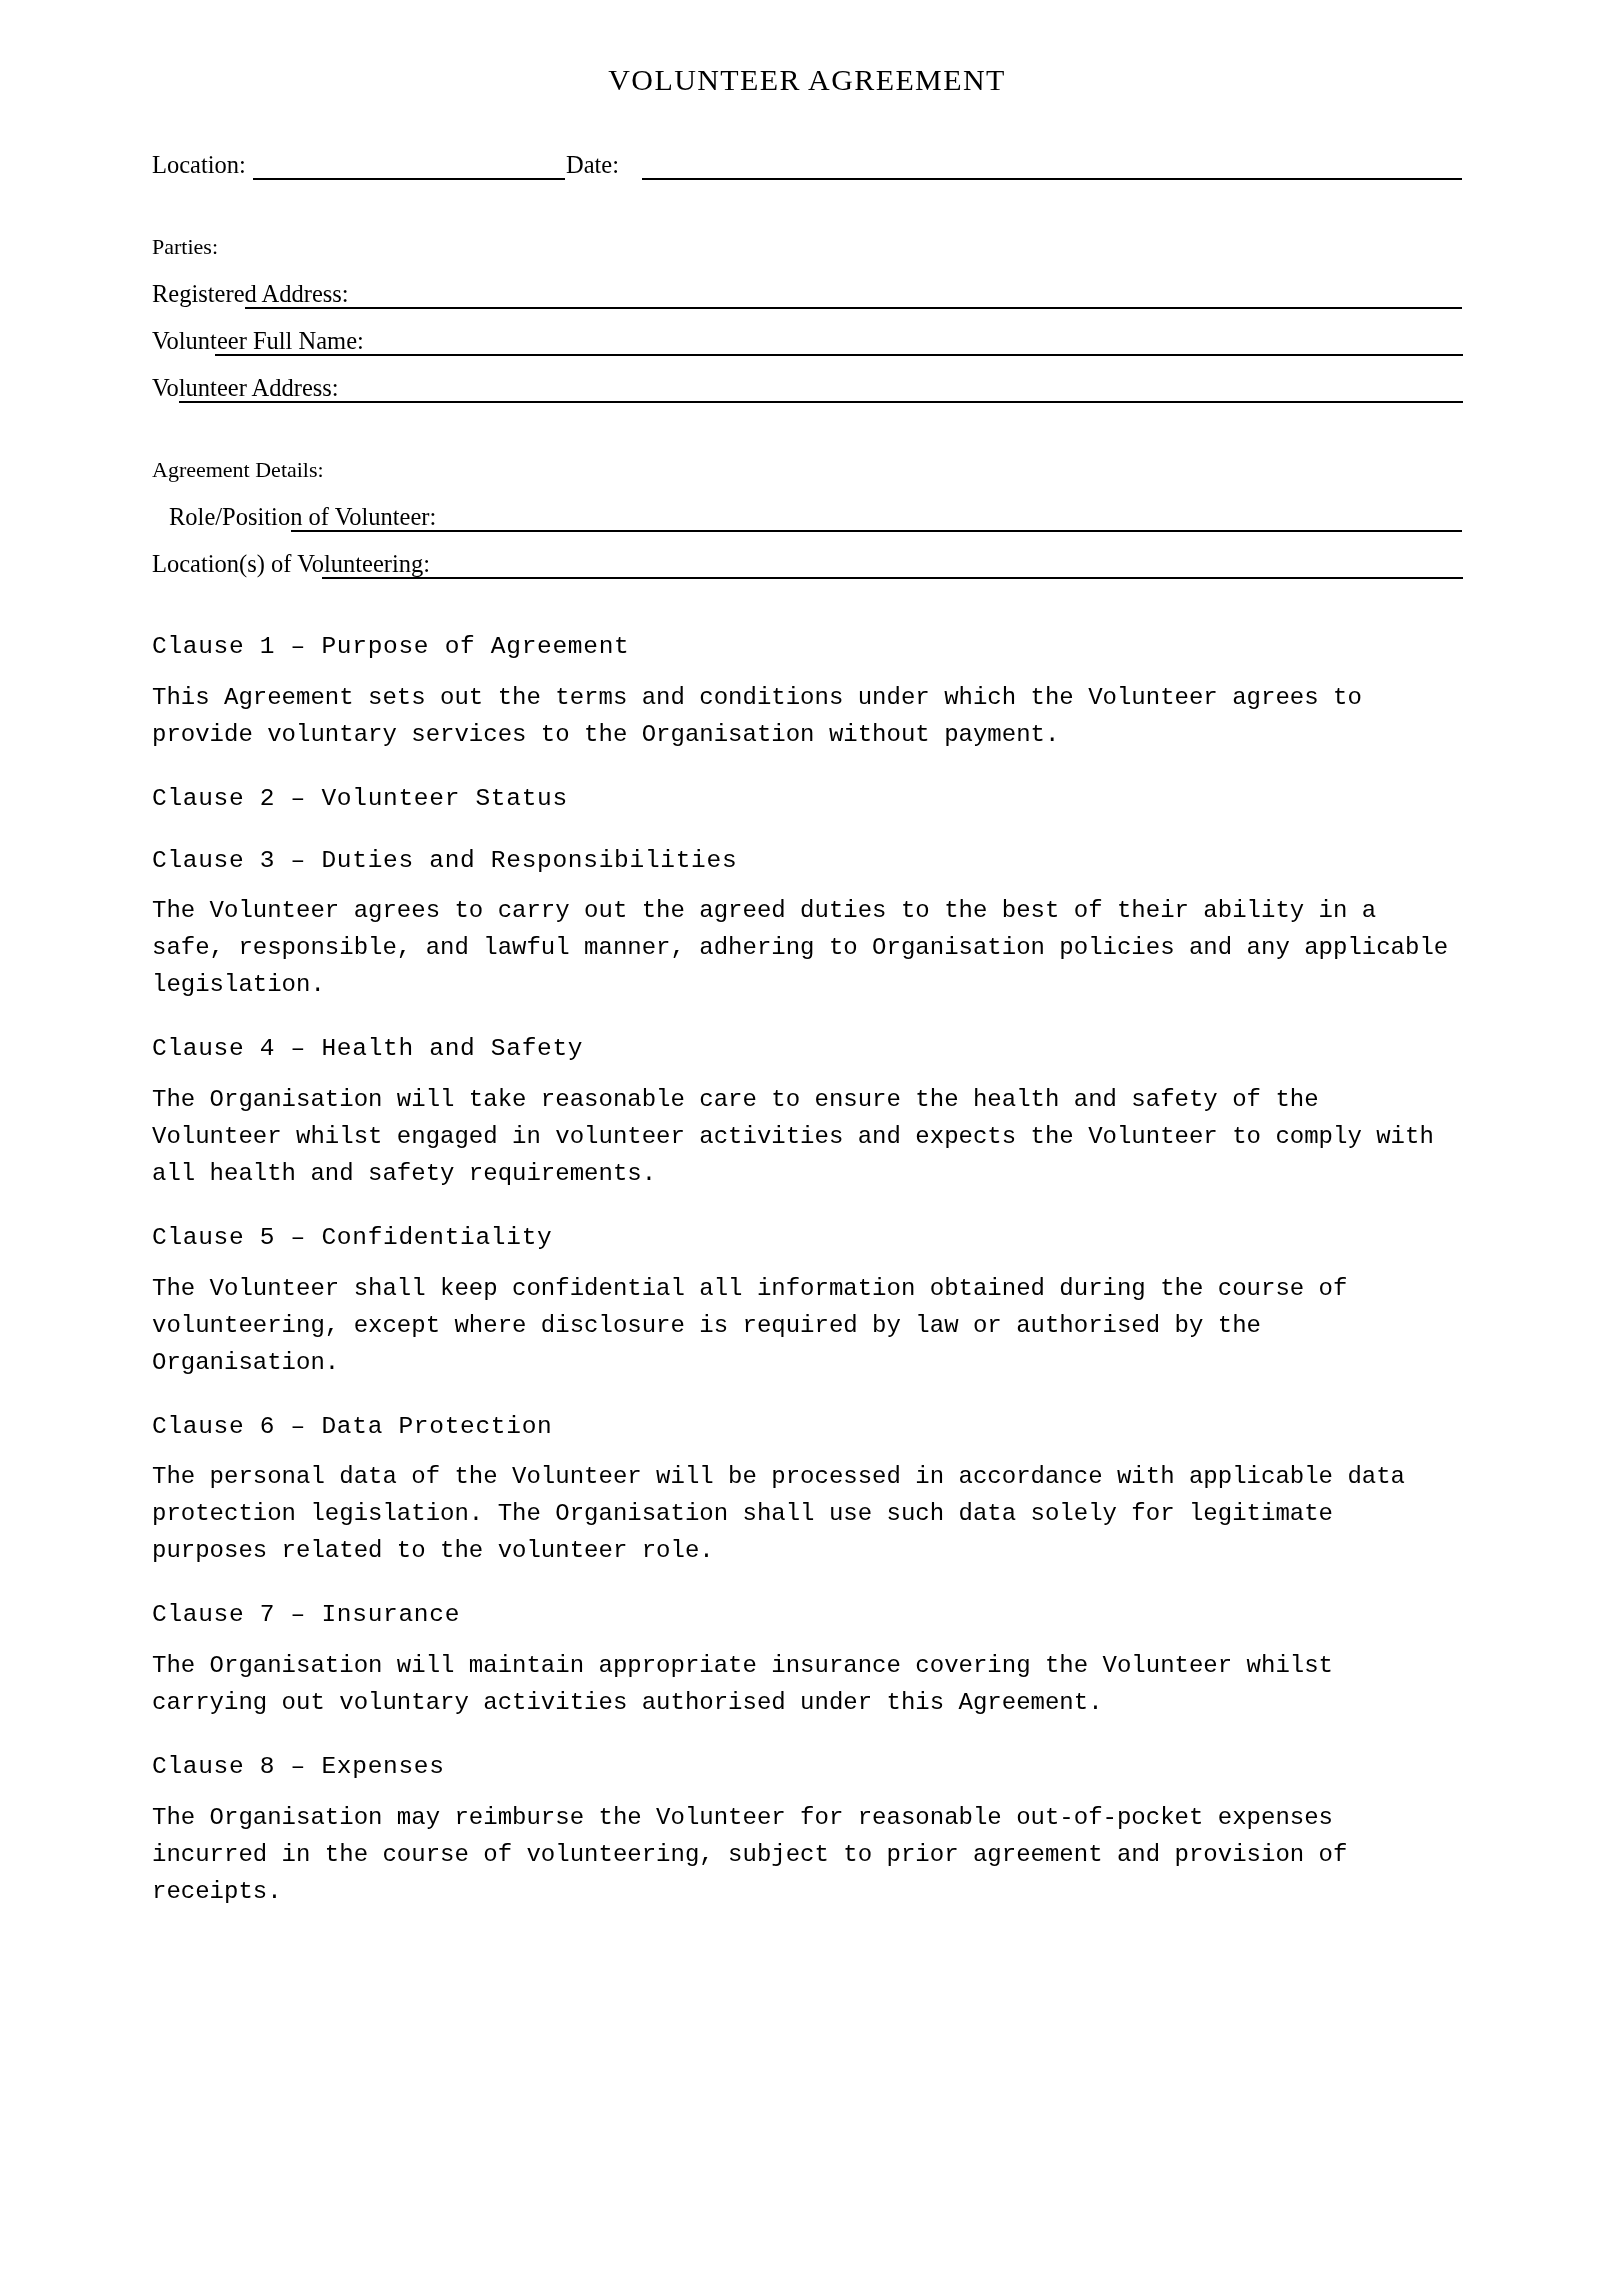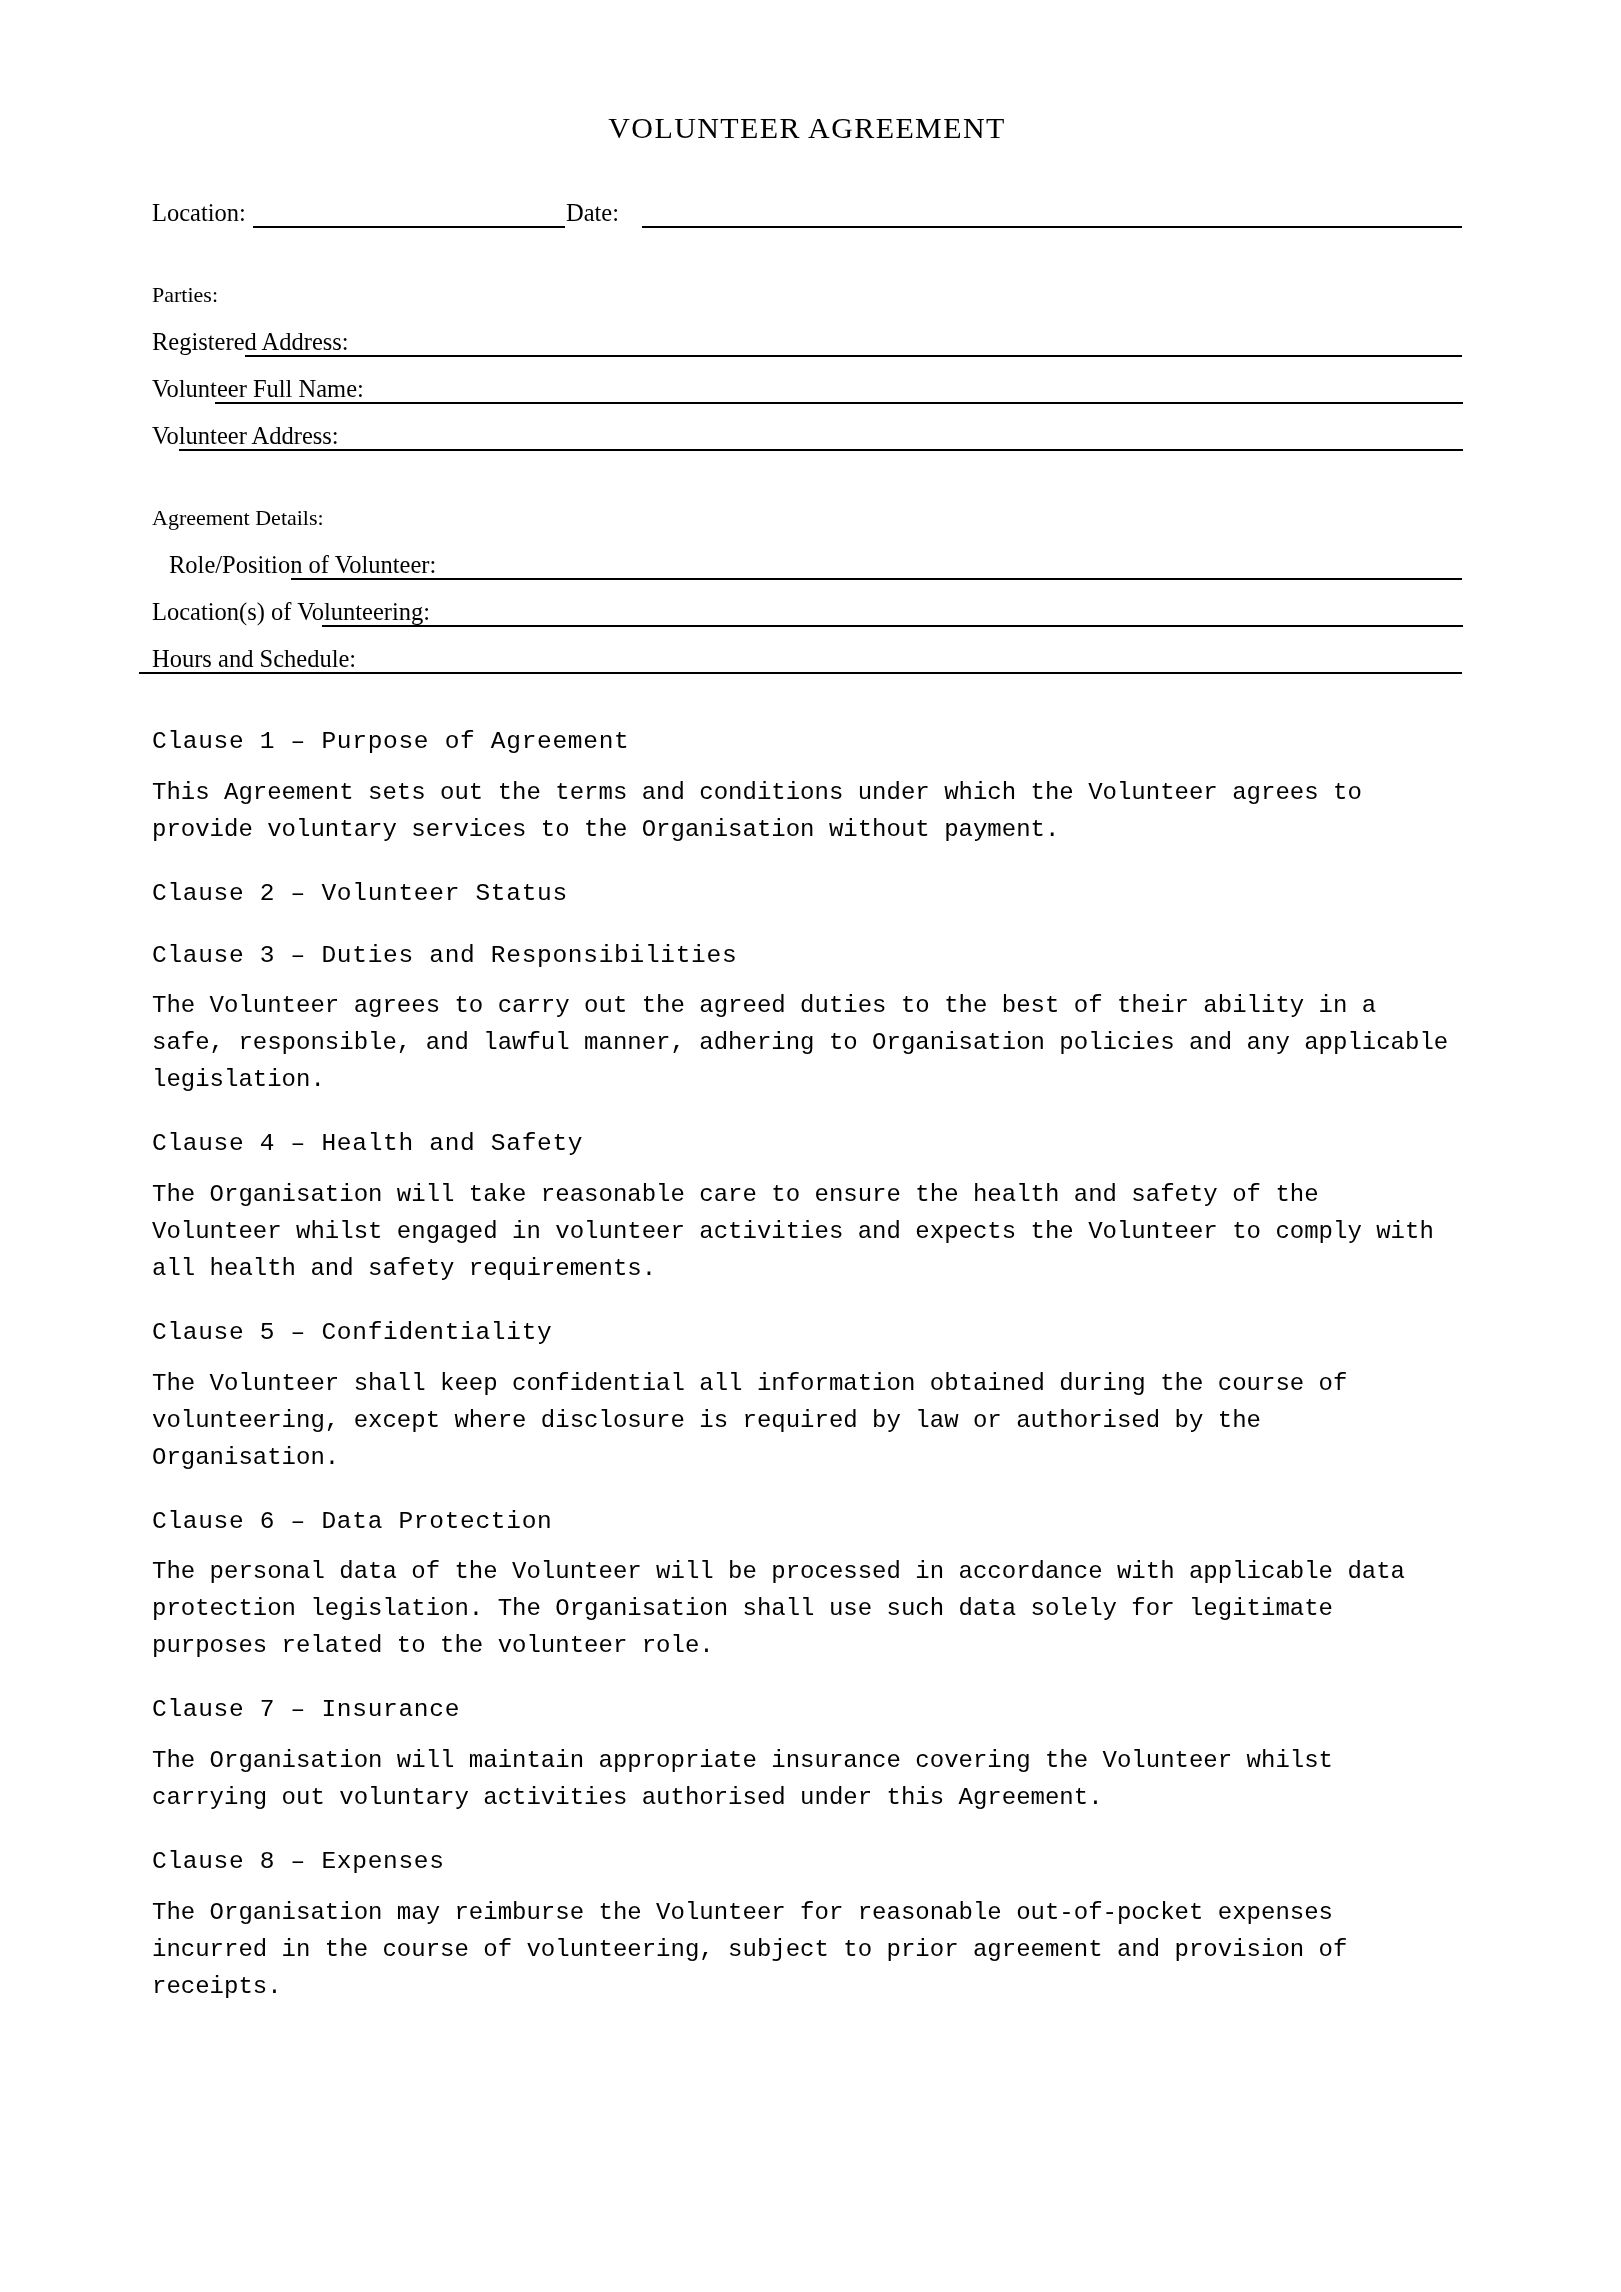--- a/index.html
+++ b/index.html
@@ -25,21 +25,21 @@
   .content {
     position: absolute;
     left: 152px;
     top: 0;
     width: 1310px;
   }
 
   
   .doc-title {
     margin: 0;
-    padding-top: 110px;
+    padding-top: 62px;
     text-align: center;
     font-size: 30px;
     font-weight: 400;
     letter-spacing: 1.4px;
     line-height: 1.2;
   }
 
   
   .form-block {
     margin-top: 0;
@@ -148,24 +148,20 @@
       <div class="field-row">
         <span class="field-label" style="position:absolute; left:0;margin-left:17px;">Role/Position of Volunteer:</span>
         <span class="fill-line" style="left:139px; width:1171px;"></span>
       </div>
 
       <div class="field-row">
         <span class="field-label" style="position:absolute; left:0;">Location(s) of Volunteering:</span>
         <span class="fill-line" style="left:170px; width:1141px;"></span>
       </div>
 
-      <div class="field-row">
-        <span class="field-label" style="position:absolute; left:0;">Hours and Schedule:</span>
-        <span class="fill-line" style="left:-12.7px; width:1323px;"></span>
-      </div>
     </div>
 
     <div class="spacer-lg"></div>
 
     <div class="clauses">
 
       <div class="clause">
         <div class="clause-heading">Clause 1 – Purpose of Agreement</div>
         <p class="clause-body">This Agreement sets out the terms and conditions under which the Volunteer agrees to provide voluntary services to the Organisation without payment.</p>
       </div>

